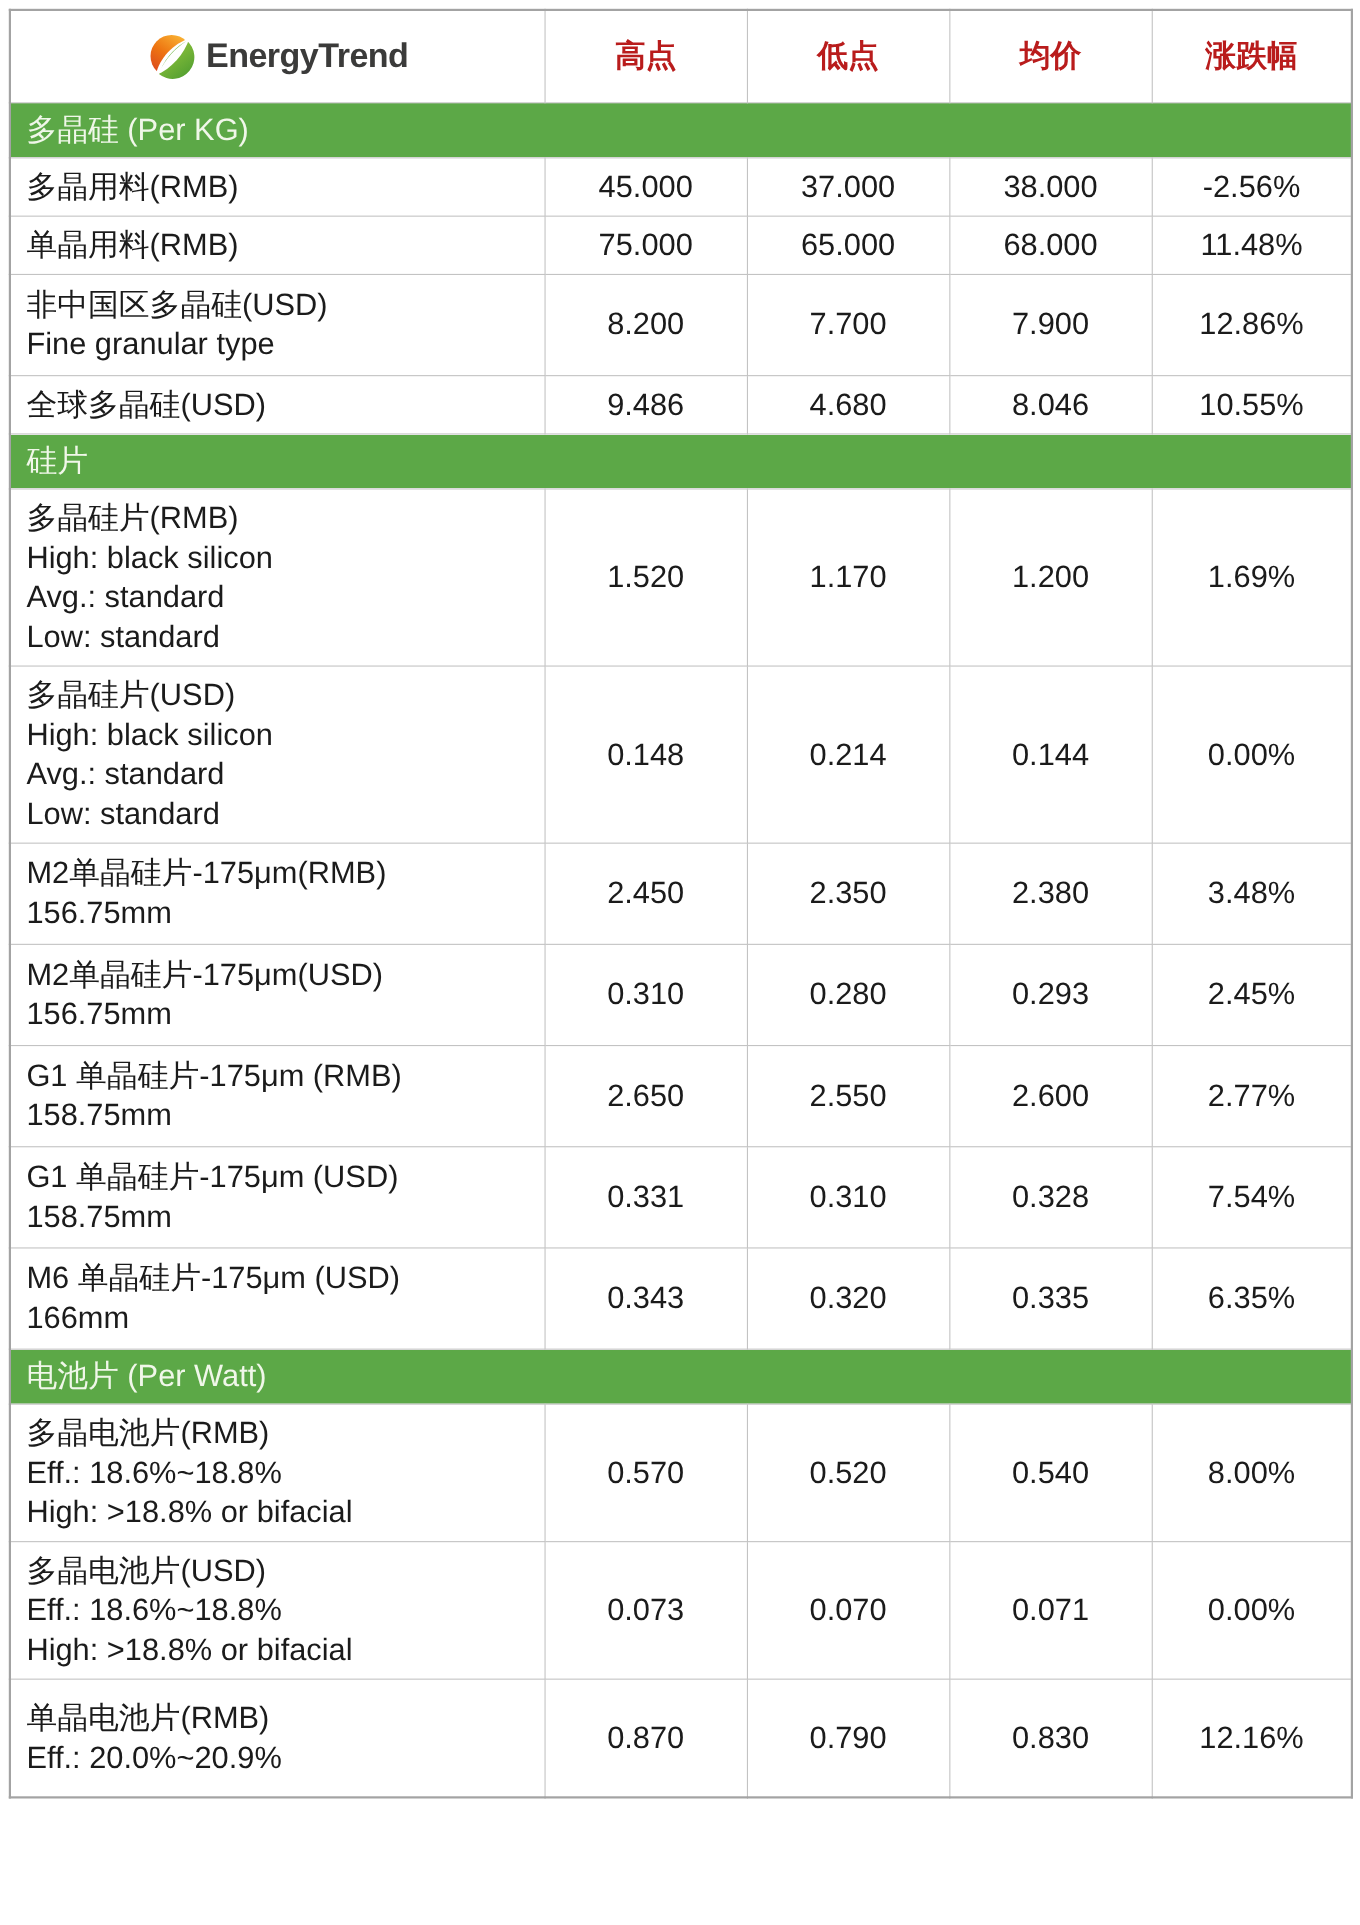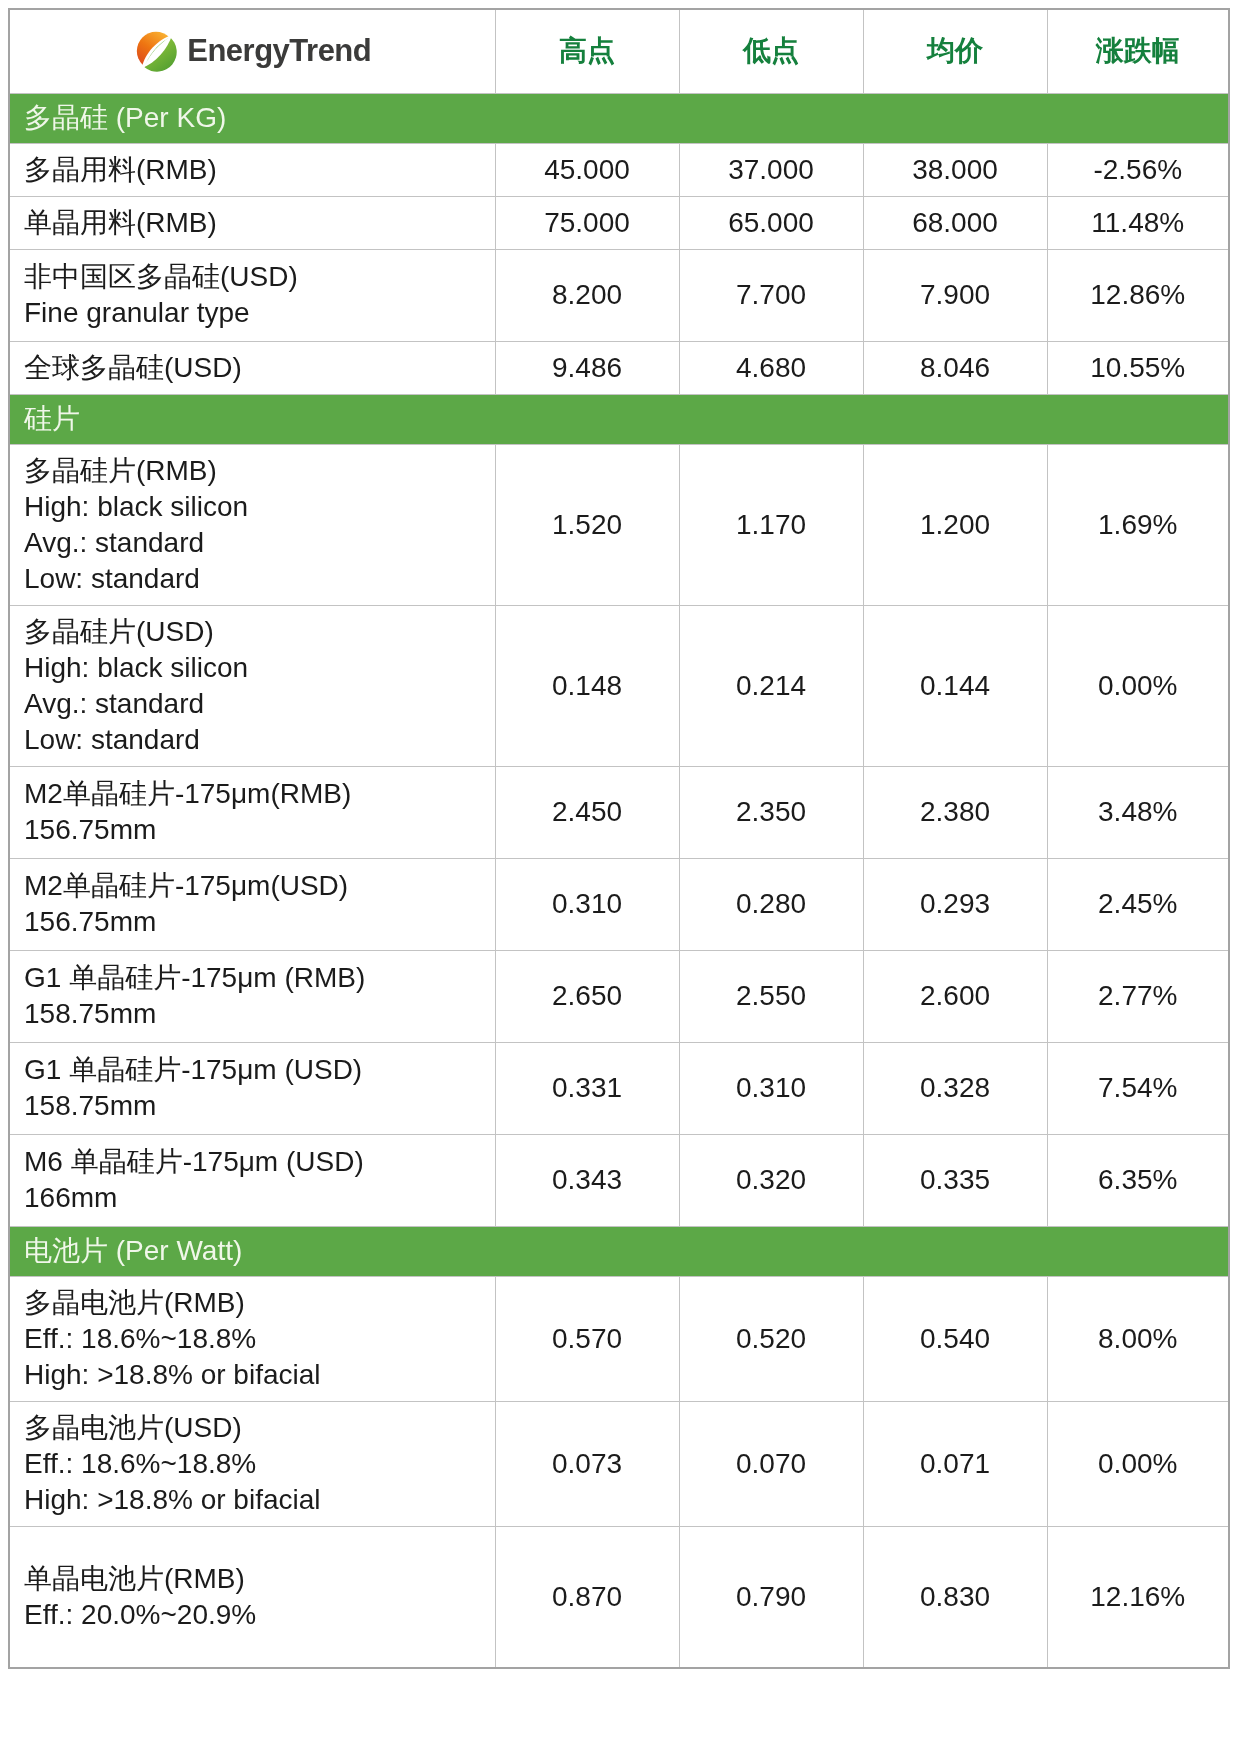--- a/index.html
+++ b/index.html
@@ -4,33 +4,33 @@
 <style>
   html,body{margin:0;padding:0;background:#ffffff;}
   body{width:1236px;font-family:"Liberation Sans","DejaVu Sans",sans-serif;color:#1b1b1b;}
   .wrap{padding:8px;width:1220px;}
   table.price{border-collapse:collapse;table-layout:fixed;width:1220px;border:2px solid #a3a3a3;}
   col.c-label{width:486px;}
   col.c-val{width:184px;}
   col.c-val-last{width:182px;}
   th,td{border:1px solid #c3c3c3;font-size:28px;vertical-align:middle;overflow:hidden;}
   thead tr{height:84px;}
-  th.colhead{font-weight:bold;color:#15803d;text-align:center;padding:0;}
+  th.colhead{font-weight:bold;color:#b91c1c;text-align:center;padding:0;}
   th.logo-cell{padding:0;}
   .logo{display:flex;align-items:center;justify-content:center;gap:8px;}
   .logo-text{font-size:31px;font-weight:bold;color:#3b3b3a;letter-spacing:-0.5px;}
   tr.section{height:50px;}
   tr.section td{background:#5CA847;color:#F0F7E9;text-align:left;padding:0 0 0 14px;font-size:28px;border-left:1px solid #5CA847;border-right:1px solid #5CA847;}
   td.label{text-align:left;padding:8px 10px 8px 14px;white-space:pre-line;line-height:36px;}
   td.val{text-align:center;padding:0;}
   tr.lines-1{height:50px;}
   tr.lines-2{height:92px;}
   tr.lines-3{height:125px;}
   tr.lines-4{height:154px;}
-  tbody tr:last-child{height:142px;}
+  tbody tr:last-child{height:108px;}
 </style>
 </head>
 <body>
 
 <div class="wrap">
   <table class="price">
     <colgroup>
       <col class="c-label">
         <col class="c-val">
         <col class="c-val">

